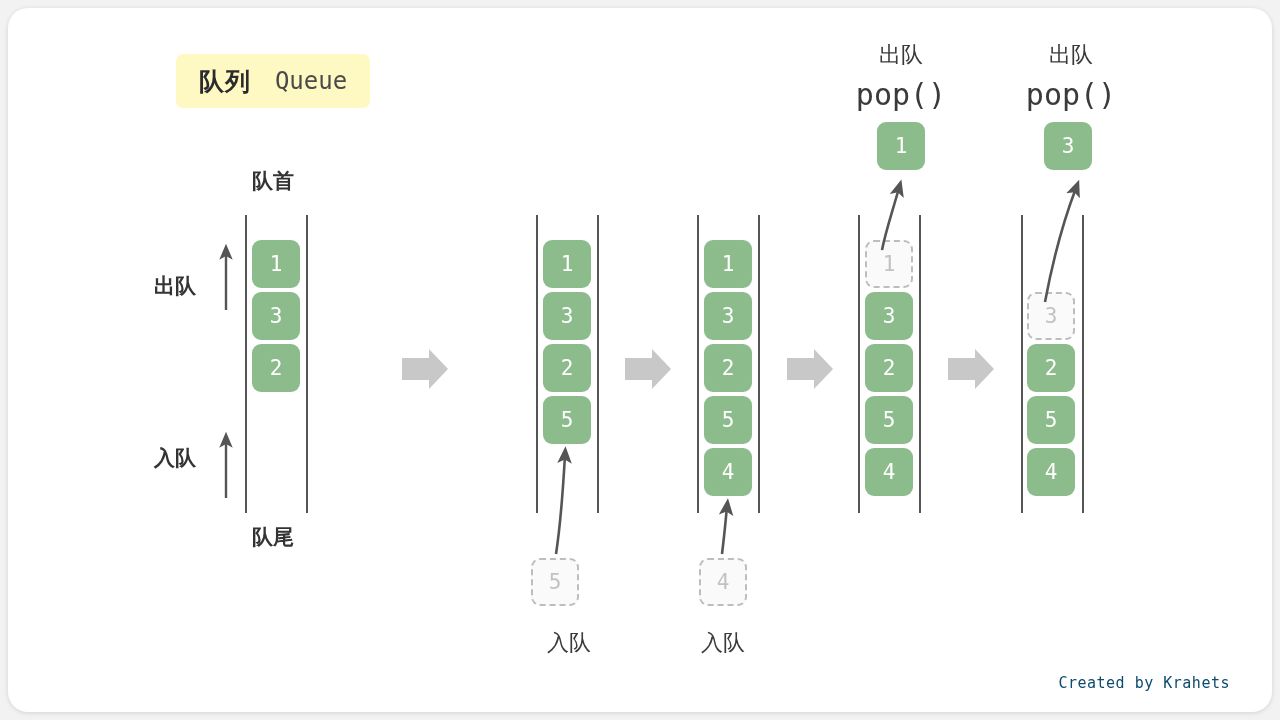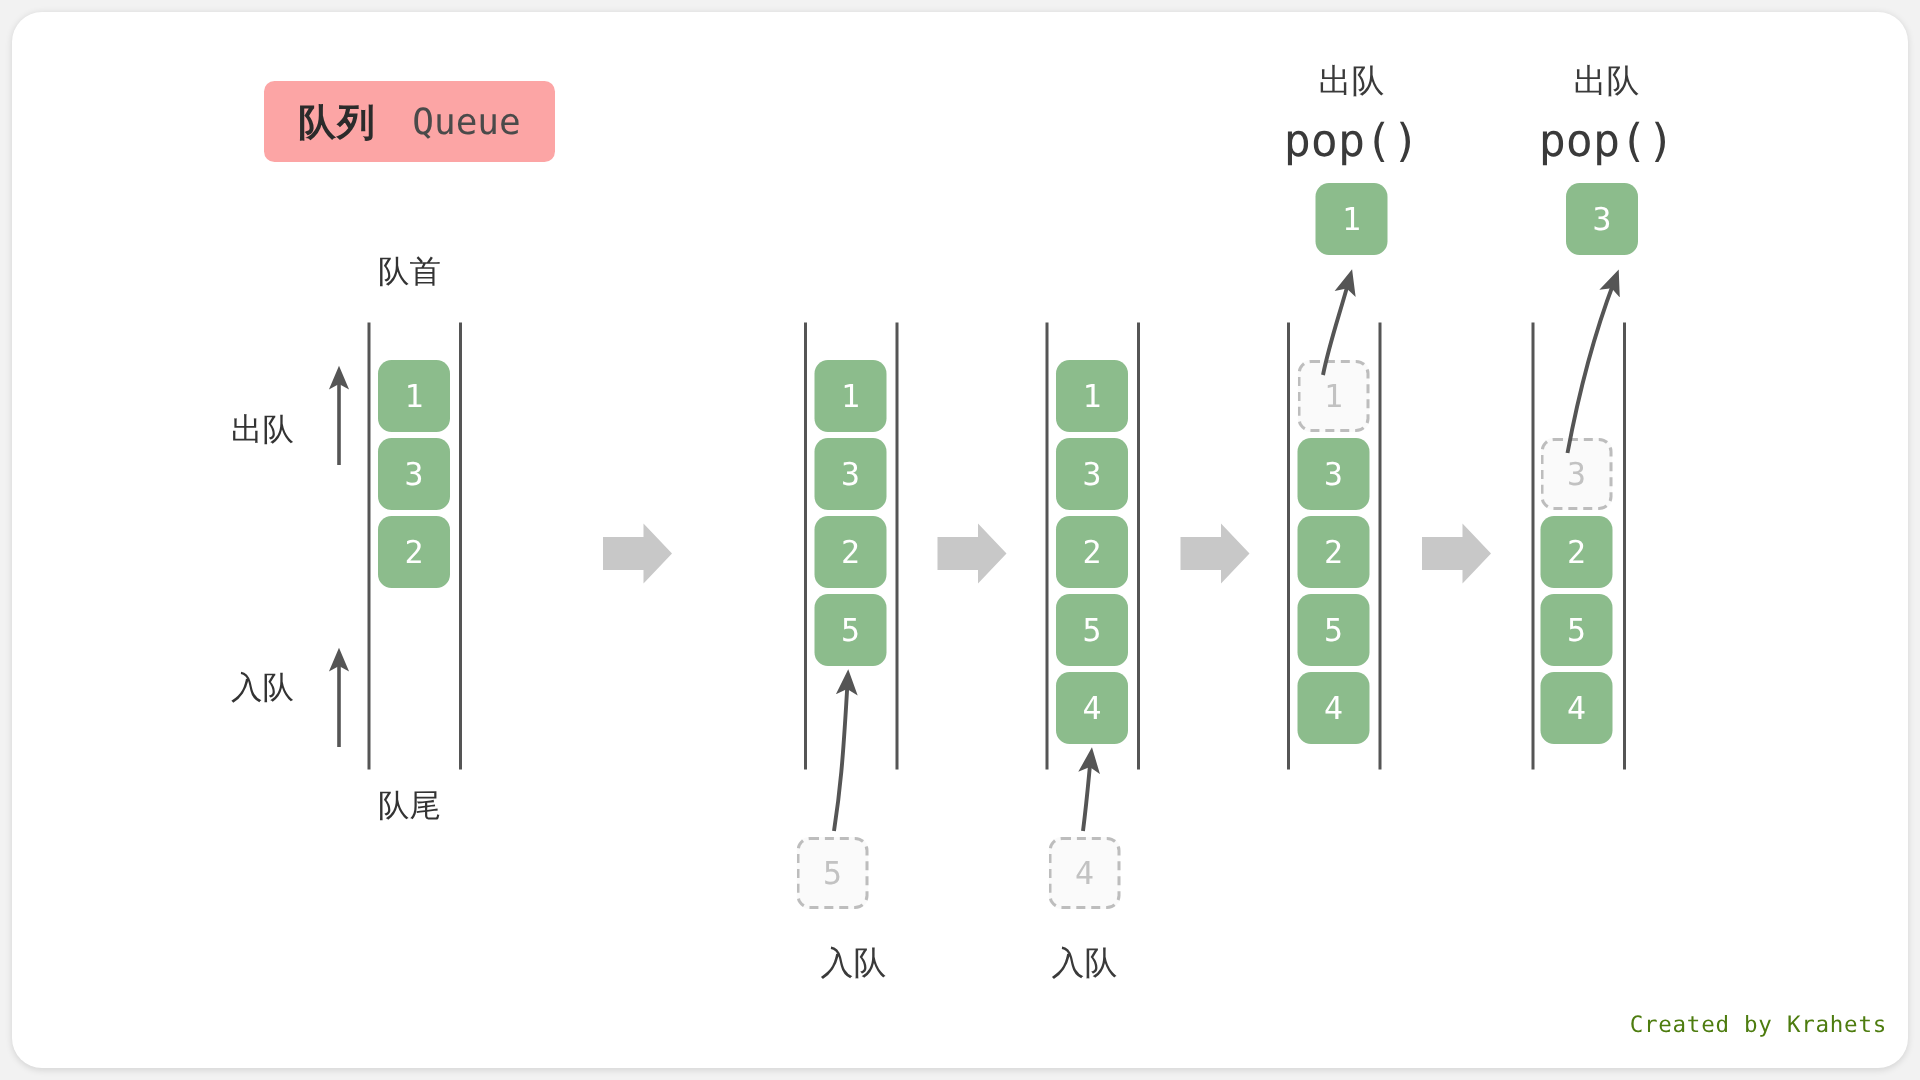--- a/index.html
+++ b/index.html
@@ -31,21 +31,21 @@
     overflow: hidden;
   }
 
   
   .title-badge {
     position: absolute;
     left: 168px;
     top: 46px;
     width: 194px;
     height: 54px;
-    background: #fca5a5;
+    background: #fef9c3;
     border-radius: 7px;
     display: flex;
     align-items: center;
     justify-content: center;
     gap: 10px;
   }
   .title-cn {
     font-size: 25px;
     font-weight: bold;
     color: #2b2b2b;
@@ -88,21 +88,21 @@
   .ebox.ghost {
     background: #fafafa;
     color: #c2c2c2;
     border: 2px dashed #bdbdbd;
   }
 
   
   .cnlabel {
     position: absolute;
     font-size: 21px;
-    font-weight: normal;
+    font-weight: bold;
     color: #333333;
     white-space: nowrap;
   }
 
   
   .opcap {
     position: absolute;
     text-align: center;
     white-space: nowrap;
     line-height: 1.55;
@@ -116,24 +116,24 @@
     display: block;
     font-size: 30px;
     color: #3a3a3a;
     font-family: "DejaVu Sans Mono", "Liberation Mono", monospace;
   }
   .opcap .l2 .num { color: #4e9a4e; font-weight: bold; }
 
   
   .watermark {
     position: absolute;
-    right: 14px;
+    right: 42px;
     bottom: 20px;
     font-size: 15px;
-    color: #4d7c0f;
+    color: #0c4a6e;
     font-family: "DejaVu Sans Mono", "Liberation Mono", monospace;
     letter-spacing: 0.5px;
   }
 
   svg.overlay {
     position: absolute;
     left: 0;
     top: 0;
     width: 1280px;
     height: 720px;

